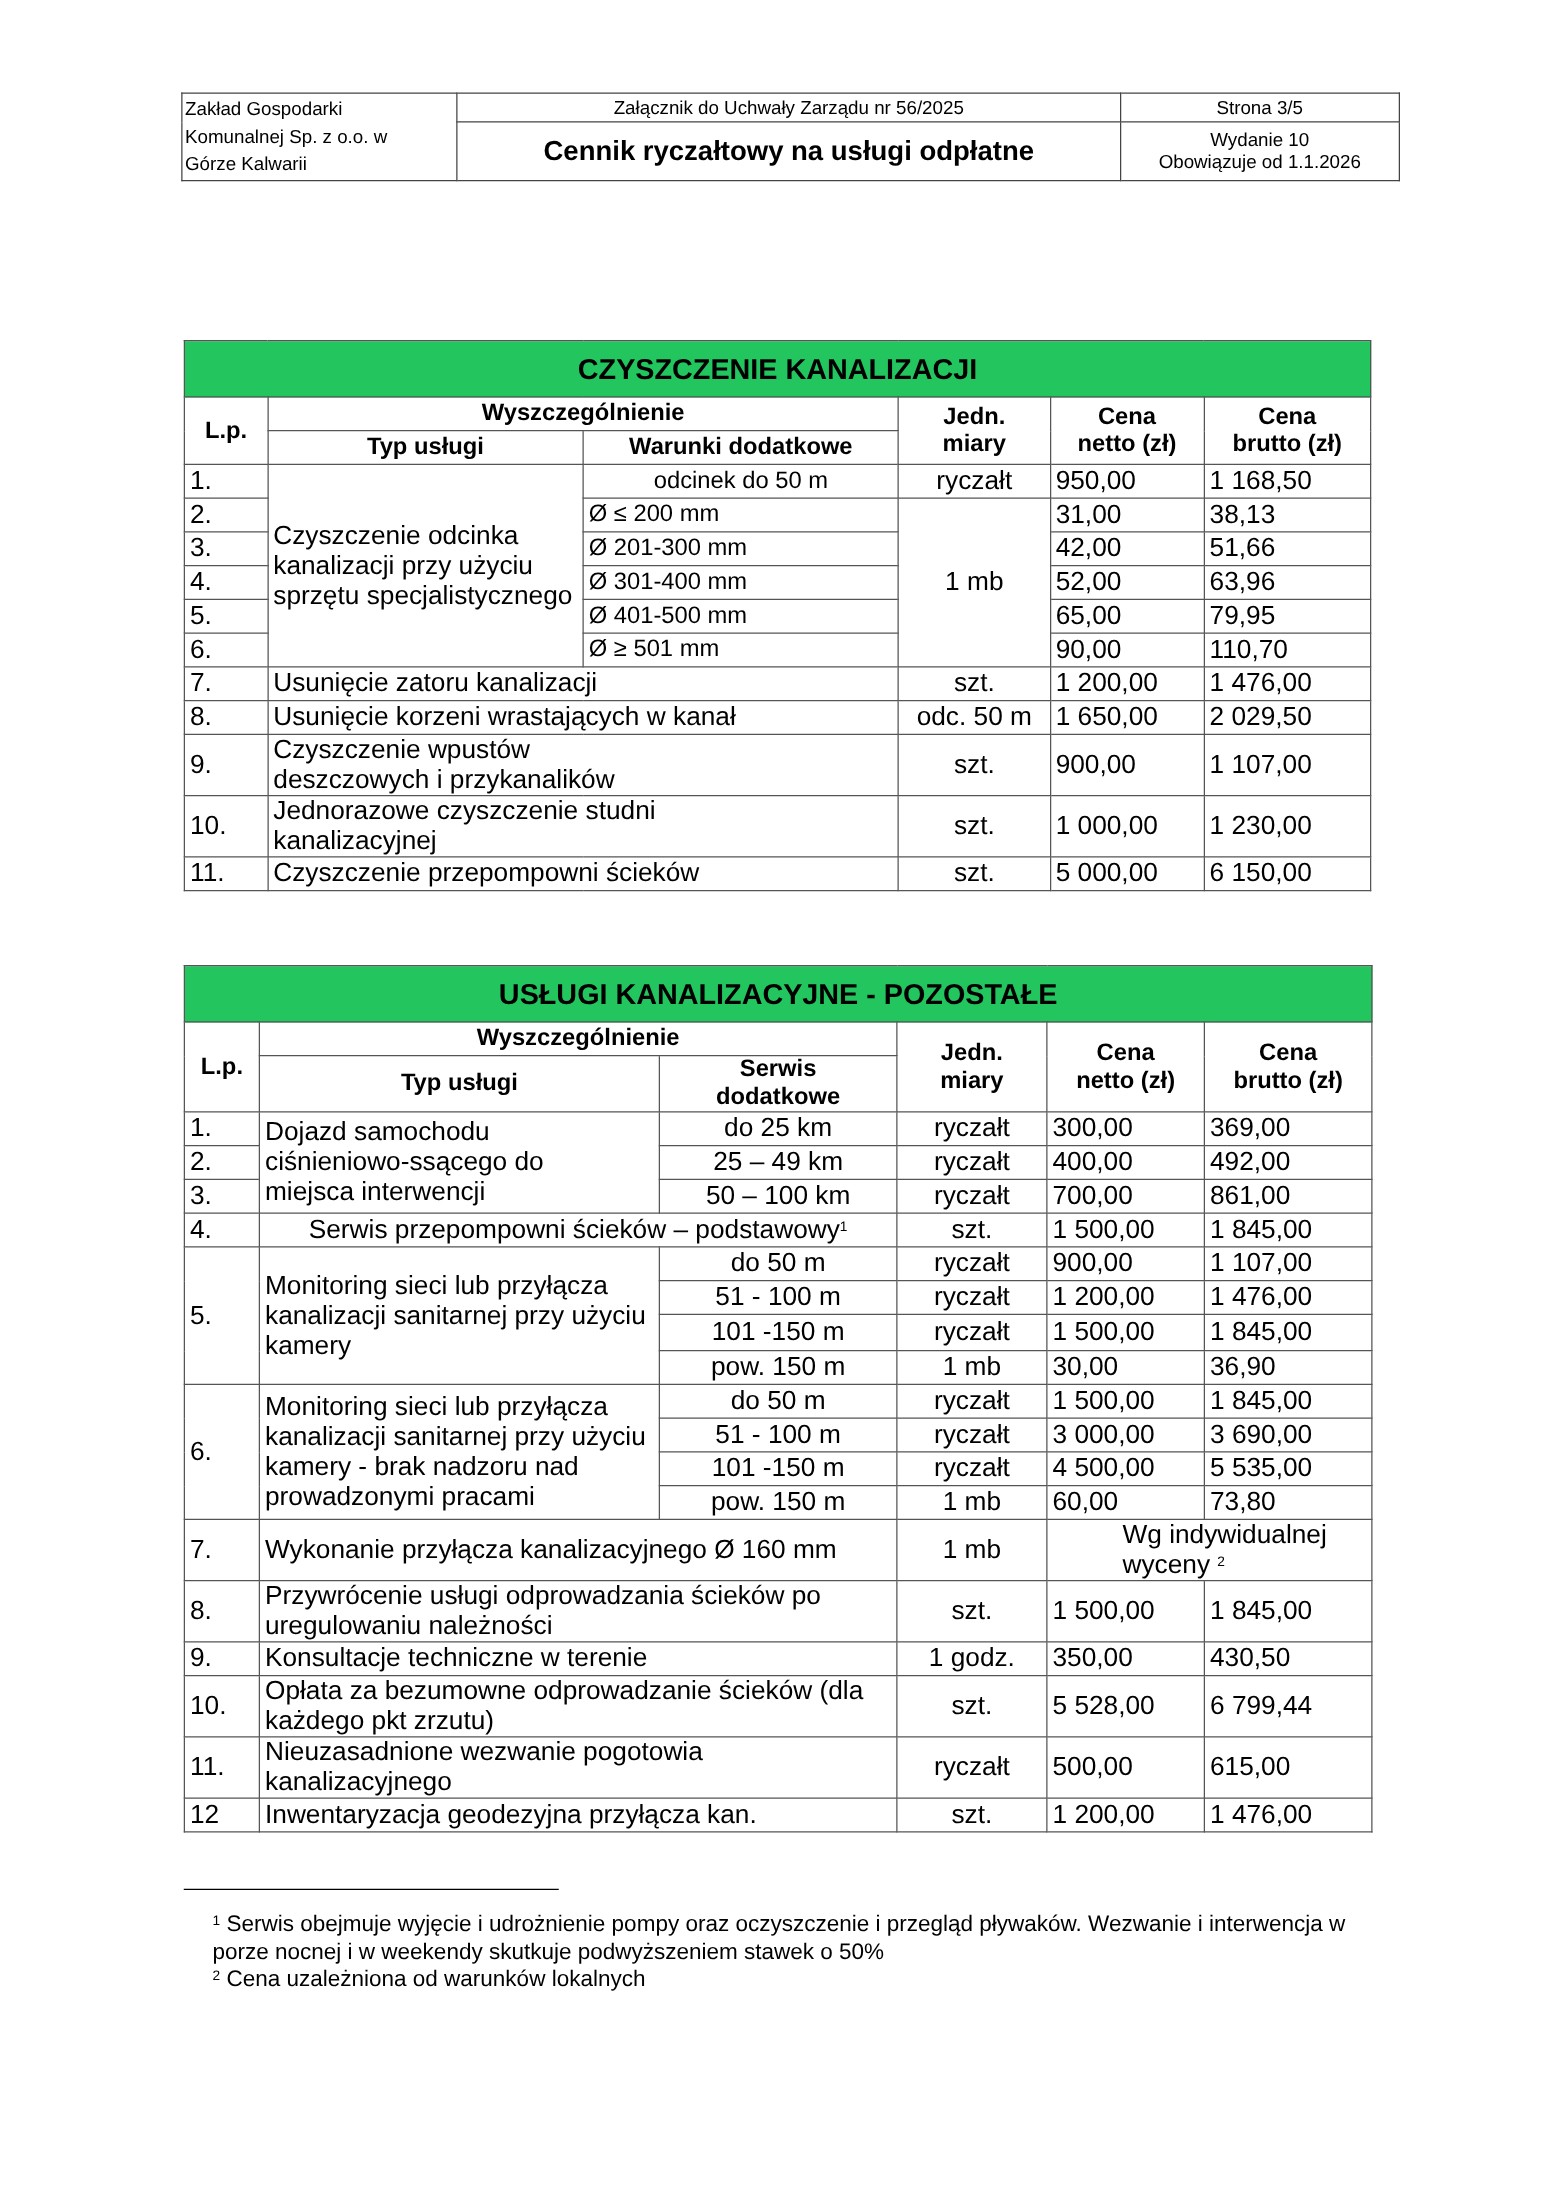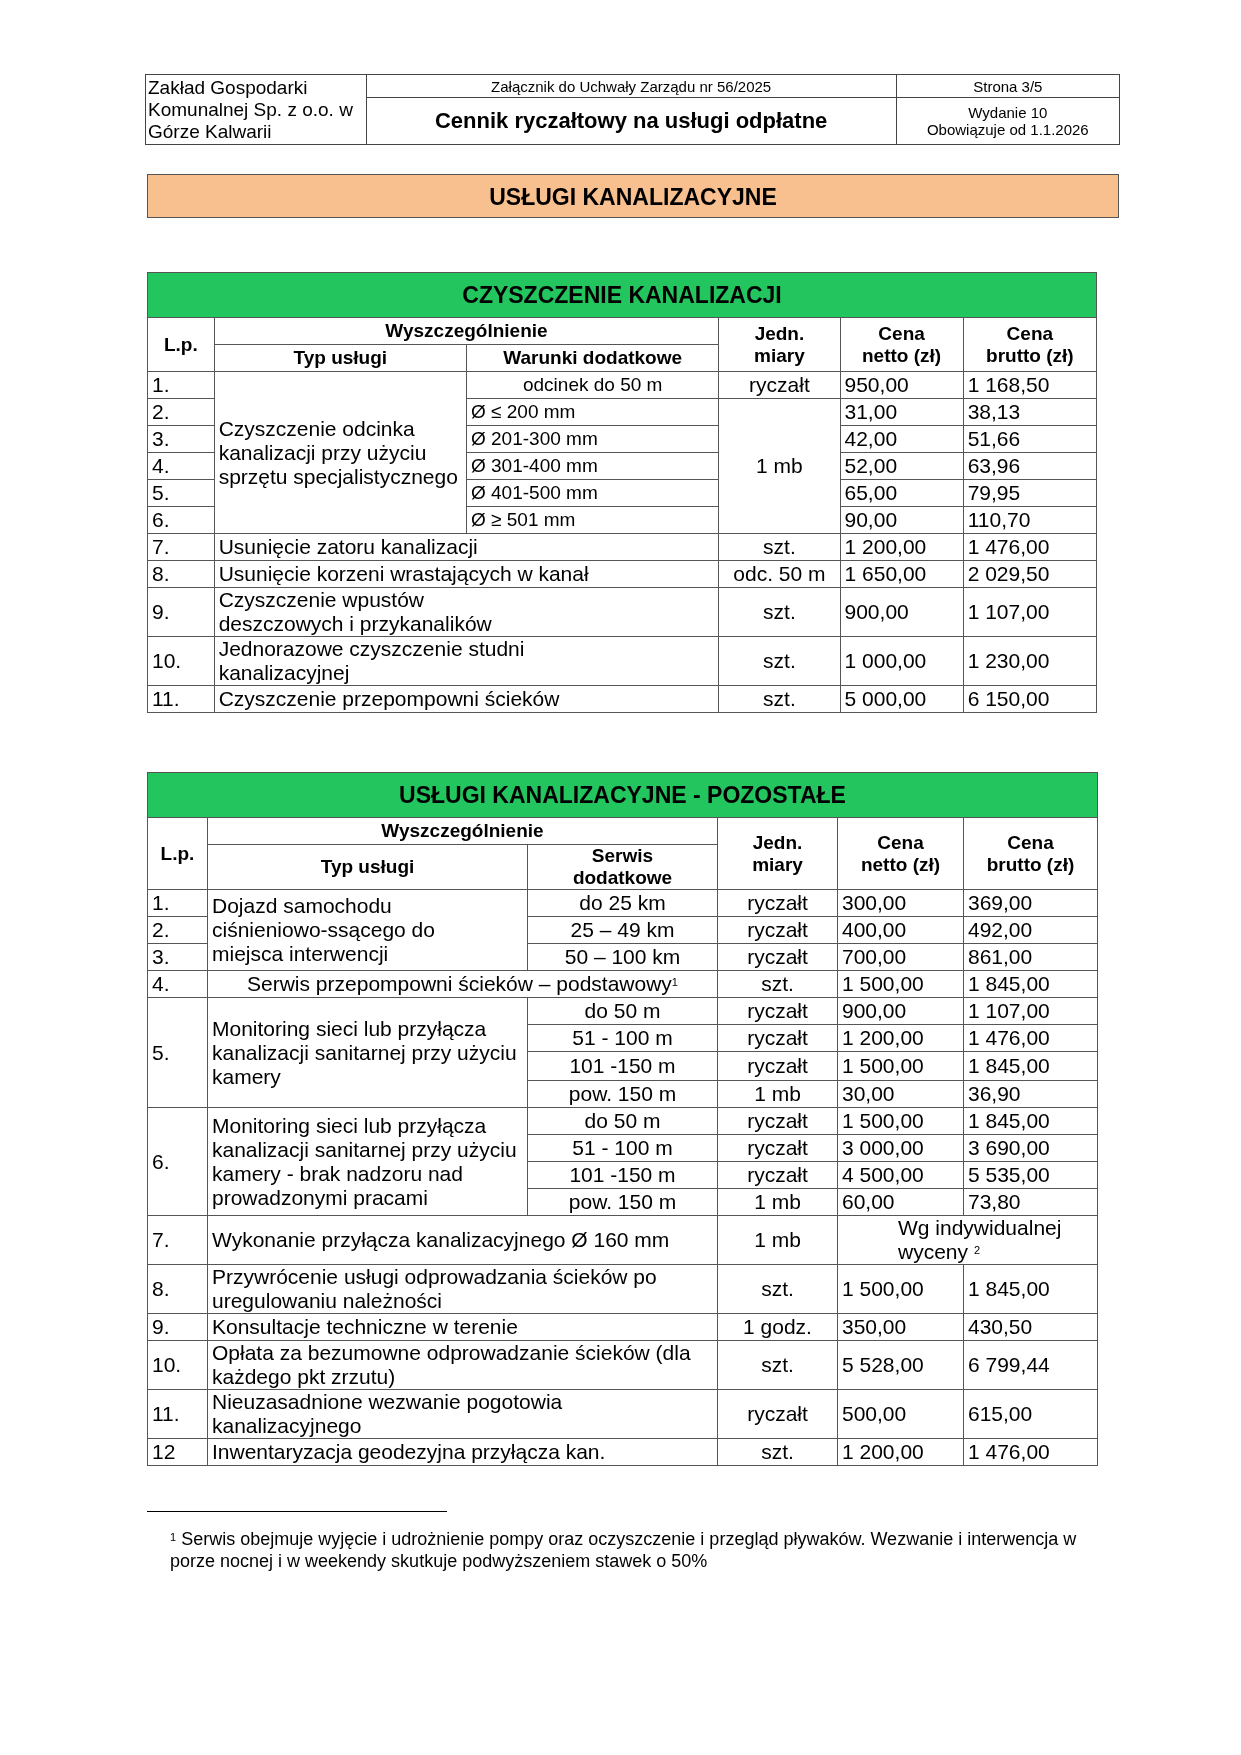--- a/index.html
+++ b/index.html
@@ -3,21 +3,21 @@
 <meta charset="utf-8">
 <style>
   html, body { margin: 0; padding: 0; background: #ffffff; }
   body { width: 1241px; height: 1755px; position: relative; font-family: "Liberation Sans", sans-serif; color: #000; }
   .page { position: absolute; left: 0; top: 0; width: 1241px; height: 1755px; }
 
   
   table { border-collapse: collapse; }
   .hdr { position: absolute; left: 145px; top: 74px; width: 975px; }
   .hdr td { border: 1px solid #444; font-size: 15px; padding: 1px 2px; vertical-align: middle; }
-  .hdr .left { width: 217px; text-align: left; line-height: 22px; font-size: 19px; padding: 0 2px; }
+  .hdr .left { width: 217px; text-align: left; line-height: 22px; font-size: 15px; padding: 0 2px; }
   .hdr .mid { text-align: center; width: 530px; }
   .hdr .right { text-align: center; width: 220px; margin-left: 12px; }
   .hdr .title { font-weight: bold; font-size: 22px; }
 
   .banner { position: absolute; left: 147px; top: 174px; width: 972px; height: 44px; background: #f8c08f; border: 1px solid #555; box-sizing: border-box; text-align: center; font-weight: bold; font-size: 23px; line-height: 44px; }
 
   .pt { position: absolute; left: 147px; width: 950px; table-layout: fixed; }
   .pt td, .pt th { border: 1px solid #555; font-size: 21px; padding: 0 4px; line-height: 24px; height: 26px; }
   .pt th { font-weight: bold; font-size: 19px; text-align: center; line-height: 22px; }
   .pt .cap { background: #22c55e; font-weight: bold; font-size: 23px; text-align: center; height: 44px; }
@@ -54,21 +54,20 @@
     <tr>
       <td class="mid title" style="height:44px">Cennik ryczałtowy na usługi odpłatne</td>
       <td class="right">
         <div>Wydanie 10</div>
         <div>Obowiązuje od 1.1.2026</div>
       </td>
     </tr>
   </tbody>
     </table>
 
-  <div class="banner">USŁUGI KANALIZACYJNE</div>
 
   <table class="pt" id="t1">
     <colgroup>
         <col style="width:66px">
         <col style="width:250px">
         <col style="width:250px">
         <col style="width:120px">
         <col style="width:122px">
         <col style="width:132px">
       </colgroup>
@@ -314,14 +313,15 @@
       <td colspan="2" class="l">Inwentaryzacja geodezyjna przyłącza kan.</td>
       <td class="c">szt.</td>
       <td class="r">1 200,00</td>
       <td class="r">1 476,00</td>
     </tr>
   </tbody>
     </table>
 
   <div class="fn-line"></div>
   <div class="fn fn1"><sup>1</sup> <span>Serwis obejmuje wyjęcie i udrożnienie pompy oraz oczyszczenie i przegląd pływaków. Wezwanie i interwencja w porze nocnej i w weekendy skutkuje podwyższeniem stawek o 50%</span></div>
+  <div class="fn fn2"><sup>2</sup> <span>Cena uzależniona od warunków lokalnych</span></div>
 
 </div>
 
 </body></html>

